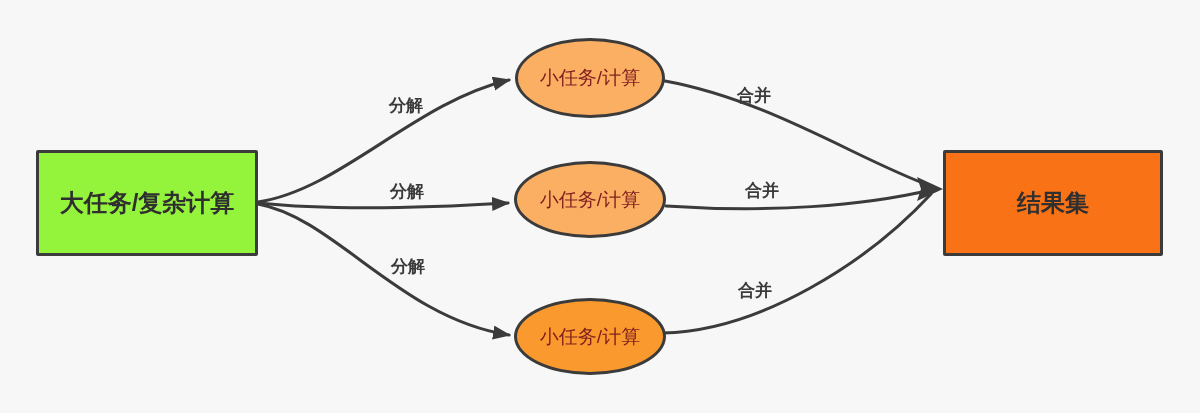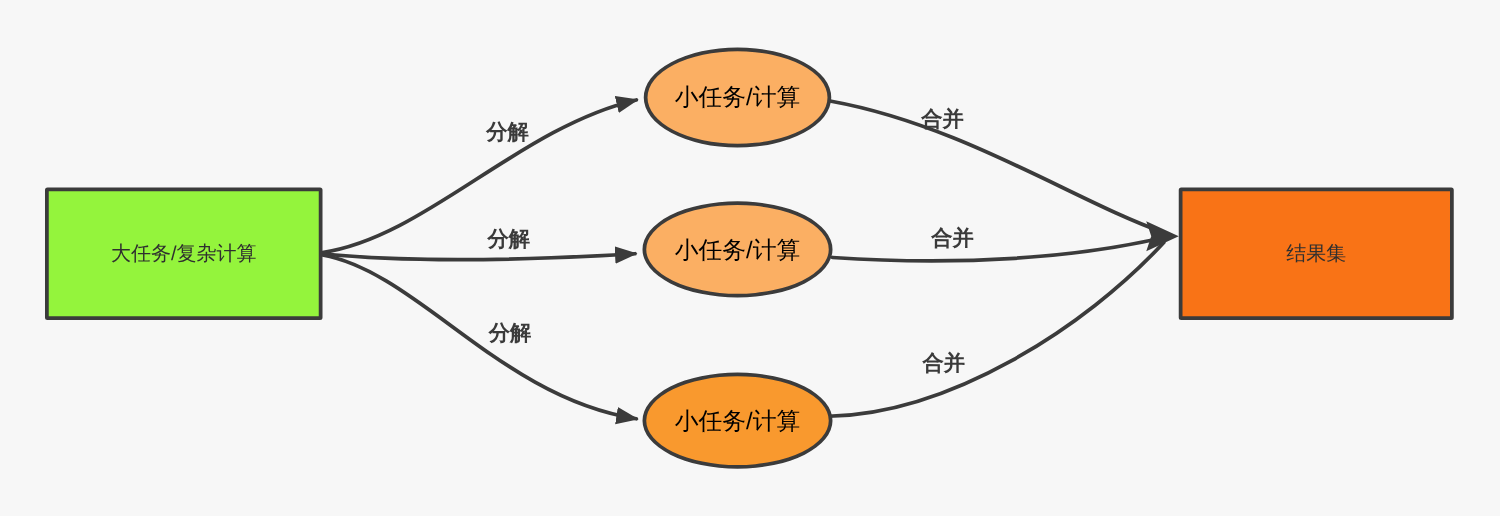--- a/index.html
+++ b/index.html
@@ -25,29 +25,29 @@
     position: absolute;
     display: flex;
     align-items: center;
     justify-content: center;
     border: 3px solid #3b3b3b;
     box-sizing: border-box;
     color: #2f2f2f;
     text-align: center;
   }
   .node.rect {
-    font-weight: normal;
-    font-size: 16px;
+    font-weight: bold;
+    font-size: 24px;
     border-radius: 2px;
   }
   .node.ellipse {
     border-radius: 50%;
     font-weight: normal;
     font-size: 19px;
-    color: #000000;
+    color: #7f1d1d;
   }
   .node-source { left: 36px;  top: 150px; width: 222px; height: 106px; }
   .node-result { left: 943px; top: 150px; width: 220px; height: 106px; }
   .node-task-1 { left: 515px; top: 38px;  width: 150px; height: 80px; }
   .node-task-2 { left: 514px; top: 161px; width: 152px; height: 77px; }
   .node-task-3 { left: 514px; top: 298px; width: 152px; height: 77px; }
   .edge-label {
     position: absolute;
     font-weight: bold;
     font-size: 17px;

